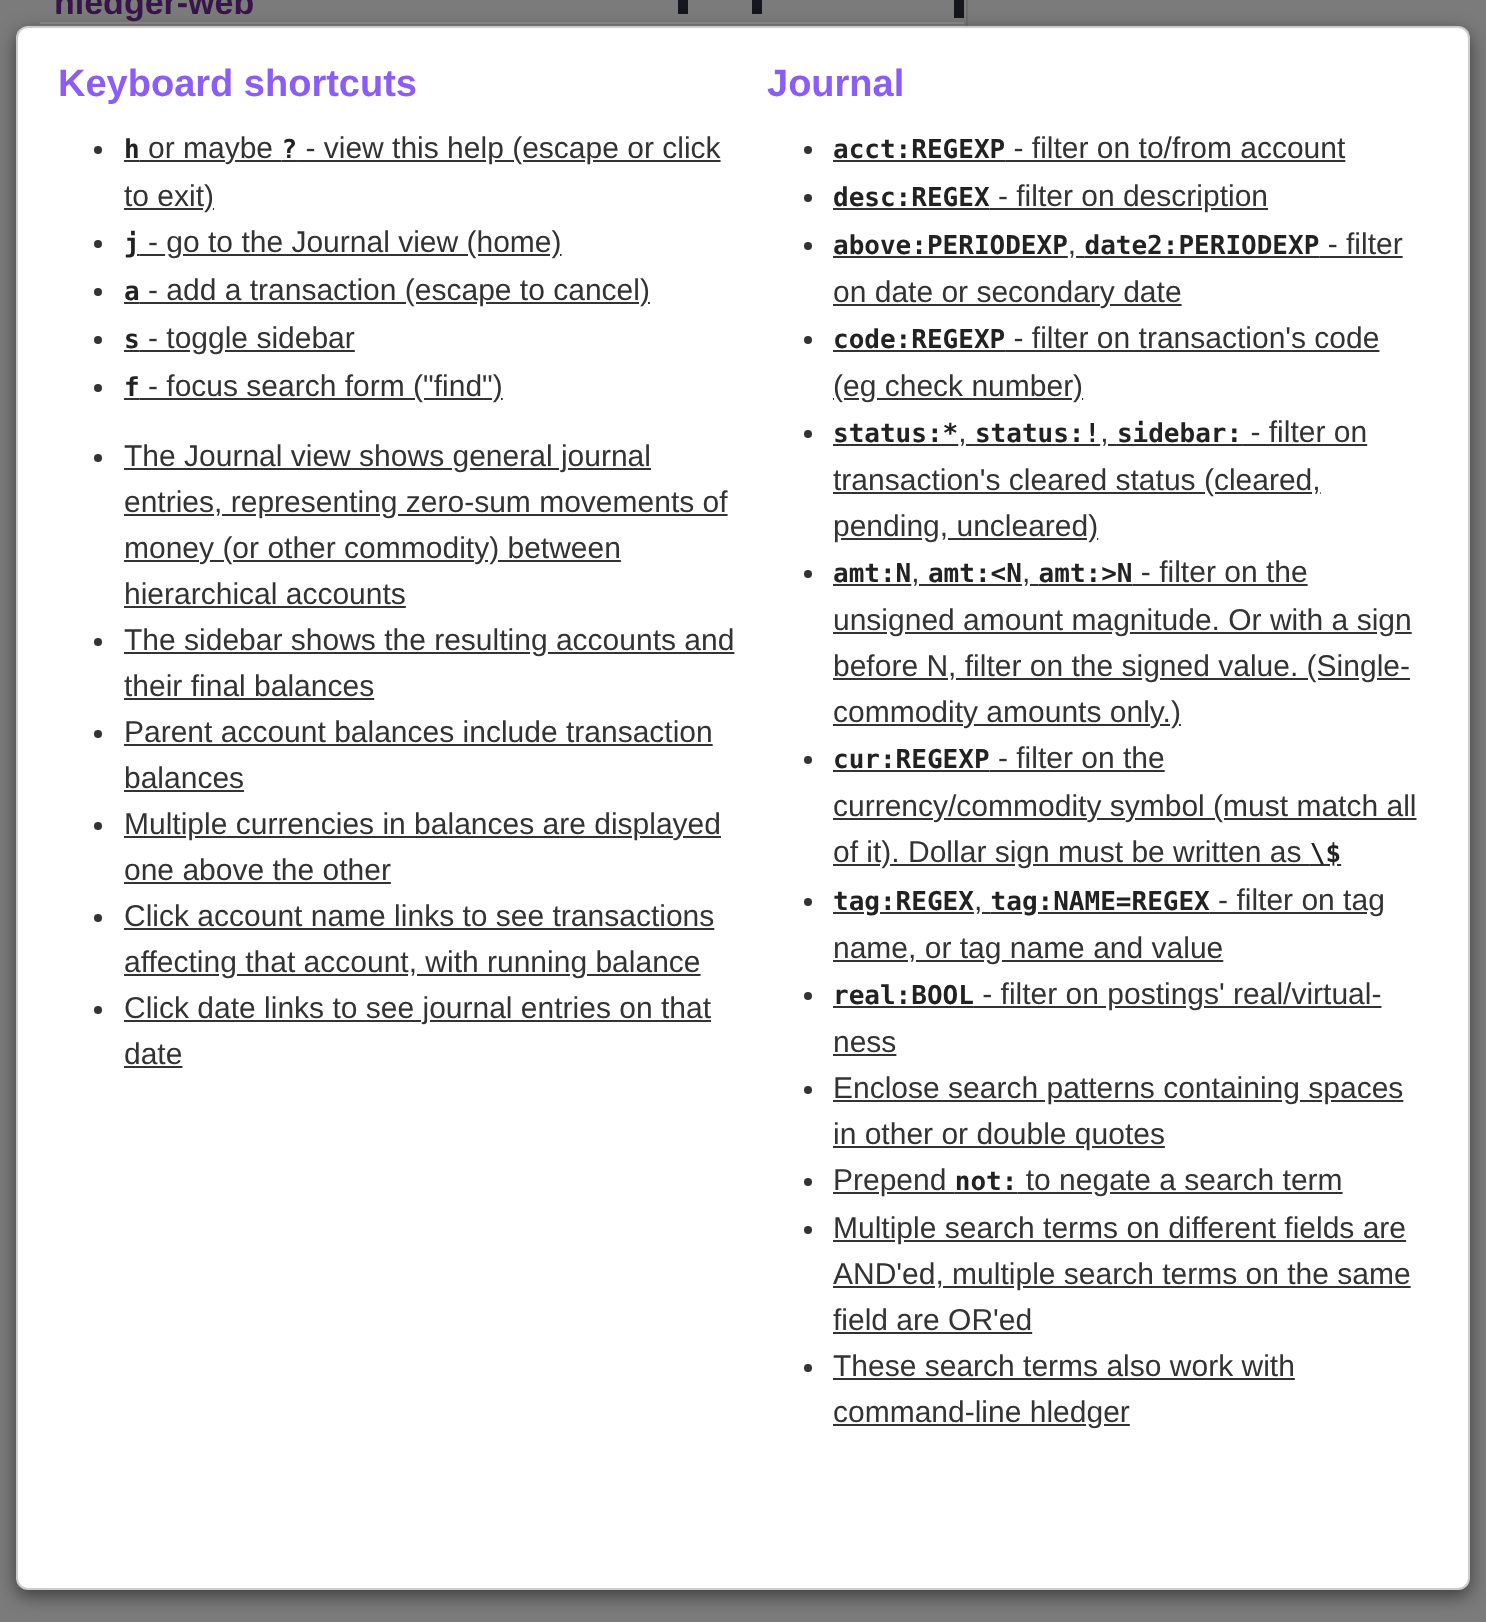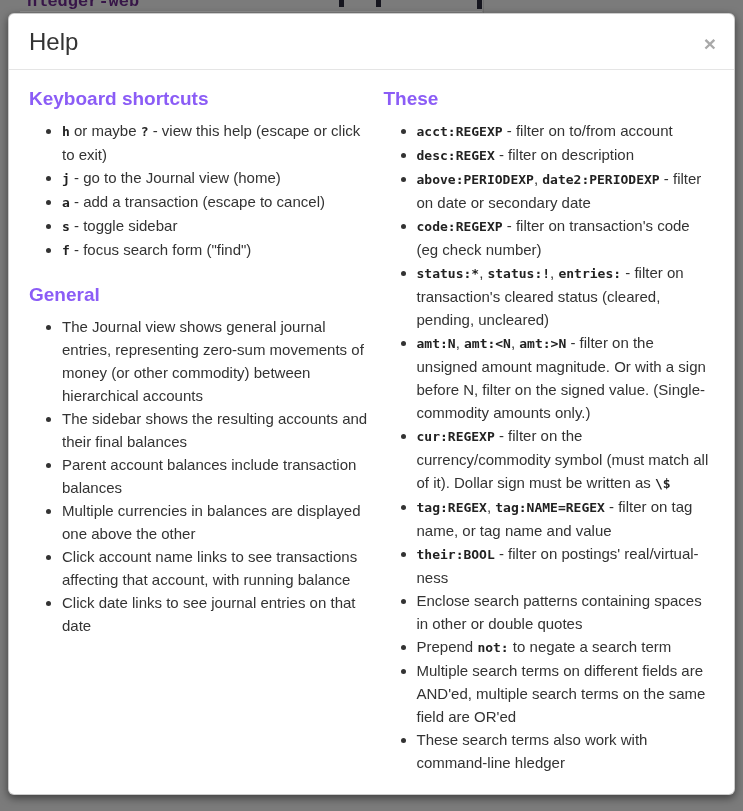--- a/index.html
+++ b/index.html
@@ -4,21 +4,21 @@
 <style>
   html,body { margin:0; padding:0; }
   body {
     width:743px; height:811px;
     background:#7b7b7b;
     position:relative;
     overflow:hidden;
     font-family:"Liberation Sans", sans-serif;
   }
   
-  .bg-strip { position:absolute; top:0; left:0; width:646px; height:13px; overflow:hidden;font-family:Liberation Mono, monospace; }
+  .bg-strip { position:absolute; top:0; left:0; width:646px; height:13px; overflow:hidden; }
   .bg-brand {
     position:absolute; left:27px; top:-8px;
     font-size:17px; font-weight:bold; color:#371548;
     letter-spacing:0; text-decoration:none;
   }
   .bg-rule  { position:absolute; left:20px; top:11px; width:462px; height:1px; background:#8e8e8e; }
   .bg-vline { position:absolute; left:483px; top:0; width:1px; height:13px; background:#6f6f6f; }
   .bg-stub  { position:absolute; top:0; width:5px; height:7px; background:#16161f; }
   .bg-stub.s1 { left:339px; }
   .bg-stub.s2 { left:376px; }
@@ -60,21 +60,21 @@
   .col { width:50%; box-sizing:border-box; }
   .col-right { padding-left:12px; }
 
   .section-heading {
     margin:24px 0 10px;
     font-size:19px; font-weight:700; color:#8b5cf6;
     line-height:18px;
   }
   .col .section-heading:first-child { margin-top:0; }
 
-  ul.help-list { margin:11px 0; padding-left:33px; color:#333; }
+  ul.help-list { margin:11px 0; padding-left:33px; color:#333;text-decoration:underline; }
   ul.help-list li {
     font-size:15px;
     line-height:23px;
     color:#333;
   }
   code.kbd {
     font-family:"DejaVu Sans Mono", monospace;
     font-weight:700;
     font-size:13px;
     color:#222;
@@ -87,56 +87,51 @@
 <div class="bg-strip">
   <span class="bg-brand">hledger-web</span>
   <div class="bg-rule"></div>
   <div class="bg-vline"></div>
   <div class="bg-stub s1"></div>
   <div class="bg-stub s2"></div>
   <div class="bg-stub s3"></div>
 </div>
 
 <div class="modal">
-  <div class="modal-header">
-    <h3 class="modal-title">Help</h3>
-    <button class="close-btn">×</button>
-  </div>
   <div class="modal-body">
     <div class="col col-left">
         <h4 class="section-heading">Keyboard shortcuts</h4>
         <ul class="help-list">
           <li><code class="kbd">h</code> or maybe <code class="kbd">?</code> - view this help (escape or click to exit)</li>
           <li><code class="kbd">j</code> - go to the Journal view (home)</li>
           <li><code class="kbd">a</code> - add a transaction (escape to cancel)</li>
           <li><code class="kbd">s</code> - toggle sidebar</li>
           <li><code class="kbd">f</code> - focus search form ("find")</li>
         </ul>
-        <h4 class="section-heading">General</h4>
         <ul class="help-list">
           <li>The Journal view shows general journal entries, representing zero-sum movements of money (or other commodity) between hierarchical accounts</li>
           <li>The sidebar shows the resulting accounts and their final balances</li>
           <li>Parent account balances include transaction balances</li>
           <li>Multiple currencies in balances are displayed one above the other</li>
           <li>Click account name links to see transactions affecting that account, with running balance</li>
           <li>Click date links to see journal entries on that date</li>
         </ul>
       </div>
     <div class="col col-right">
-        <h4 class="section-heading">These</h4>
+        <h4 class="section-heading">Journal</h4>
         <ul class="help-list">
           <li><code class="kbd">acct:REGEXP</code> - filter on to/from account</li>
           <li><code class="kbd">desc:REGEX</code> - filter on description</li>
           <li><code class="kbd">above:PERIODEXP</code>, <code class="kbd">date2:PERIODEXP</code> - filter on date or secondary date</li>
           <li><code class="kbd">code:REGEXP</code> - filter on transaction's code (eg check number)</li>
-          <li><code class="kbd">status:*</code>, <code class="kbd">status:!</code>, <code class="kbd">entries:</code> - filter on transaction's cleared status (cleared, pending, uncleared)</li>
+          <li><code class="kbd">status:*</code>, <code class="kbd">status:!</code>, <code class="kbd">sidebar:</code> - filter on transaction's cleared status (cleared, pending, uncleared)</li>
           <li><code class="kbd">amt:N</code>, <code class="kbd">amt:&lt;N</code>, <code class="kbd">amt:&gt;N</code> - filter on the unsigned amount magnitude. Or with a sign before N, filter on the signed value. (Single-commodity amounts only.)</li>
           <li><code class="kbd">cur:REGEXP</code> - filter on the currency/commodity symbol (must match all of it). Dollar sign must be written as <code class="kbd">\$</code></li>
           <li><code class="kbd">tag:REGEX</code>, <code class="kbd">tag:NAME=REGEX</code> - filter on tag name, or tag name and value</li>
-          <li><code class="kbd">their:BOOL</code> - filter on postings' real/virtual-ness</li>
+          <li><code class="kbd">real:BOOL</code> - filter on postings' real/virtual-ness</li>
           <li>Enclose search patterns containing spaces in other or double quotes</li>
           <li>Prepend <code class="kbd">not:</code> to negate a search term</li>
           <li>Multiple search terms on different fields are AND'ed, multiple search terms on the same field are OR'ed</li>
           <li>These search terms also work with command-line hledger</li>
         </ul>
       </div>
   </div>
 </div>
 
 </body></html>

